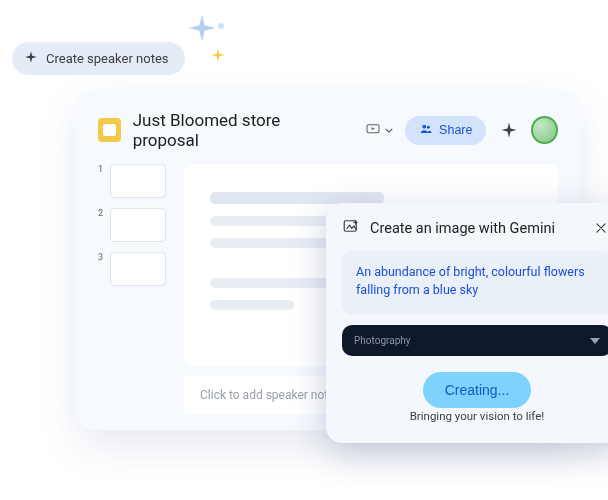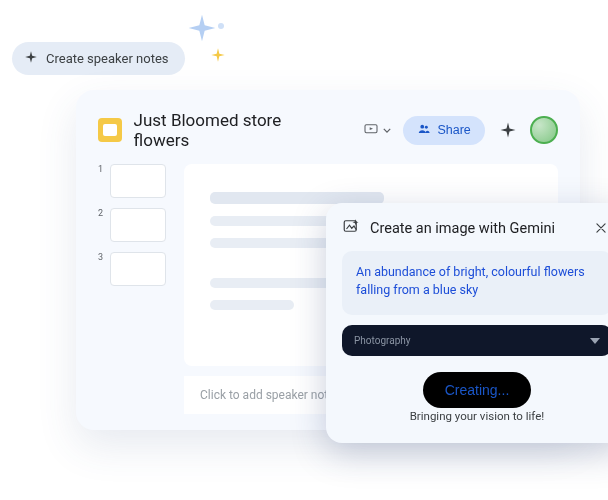--- a/index.html
+++ b/index.html
@@ -177,21 +177,21 @@
     font-size: 10px; color: #8a94a3;
   }
   .style-select .tri {
     width: 0; height: 0;
     border-left: 5px solid transparent;
     border-right: 5px solid transparent;
     border-top: 6px solid #9aa3b2;
   }
   .creating-btn {
     margin: 16px auto 0;
-    background: #000000;
+    background: #7dd3fc;
     color: #1a56c7;
     border: none;
     border-radius: 999px;
     padding: 10px 22px;
     font-size: 14px;
     font-weight: 500;
     display: flex; align-items: center; gap: 2px;
   }
   .status-line {
     text-align: center;
@@ -221,21 +221,21 @@
     <svg viewBox="0 0 24 24" width="14" height="14">
         <path d="M12 2 L14 10 L22 12 L14 14 L12 22 L10 14 L2 12 L10 10 Z" fill="#3c4043"></path>
       </svg>
   </span>
   <span>Create speaker notes</span>
 </div>
 
 <div class="window">
   <div class="titlebar">
     <span class="app-icon"></span>
-    <span class="doc-title">Just Bloomed store flowers</span>
+    <span class="doc-title">Just Bloomed store proposal</span>
     <span class="titlebar-spacer"></span>
     <span class="present-btn">
       <svg viewBox="0 0 24 24" width="20" height="16">
           <rect x="3" y="4" width="18" height="12" rx="2" fill="none" stroke="#5f6368" stroke-width="1.6"></rect>
           <path d="M10 8 L15 10 L10 12 Z" fill="#5f6368"></path>
         </svg>
       <svg viewBox="0 0 10 6" width="8" height="5" style="margin-left:2px">
           <path d="M1 1 L5 5 L9 1" fill="none" stroke="#5f6368" stroke-width="1.6"></path>
         </svg>
     </span>

